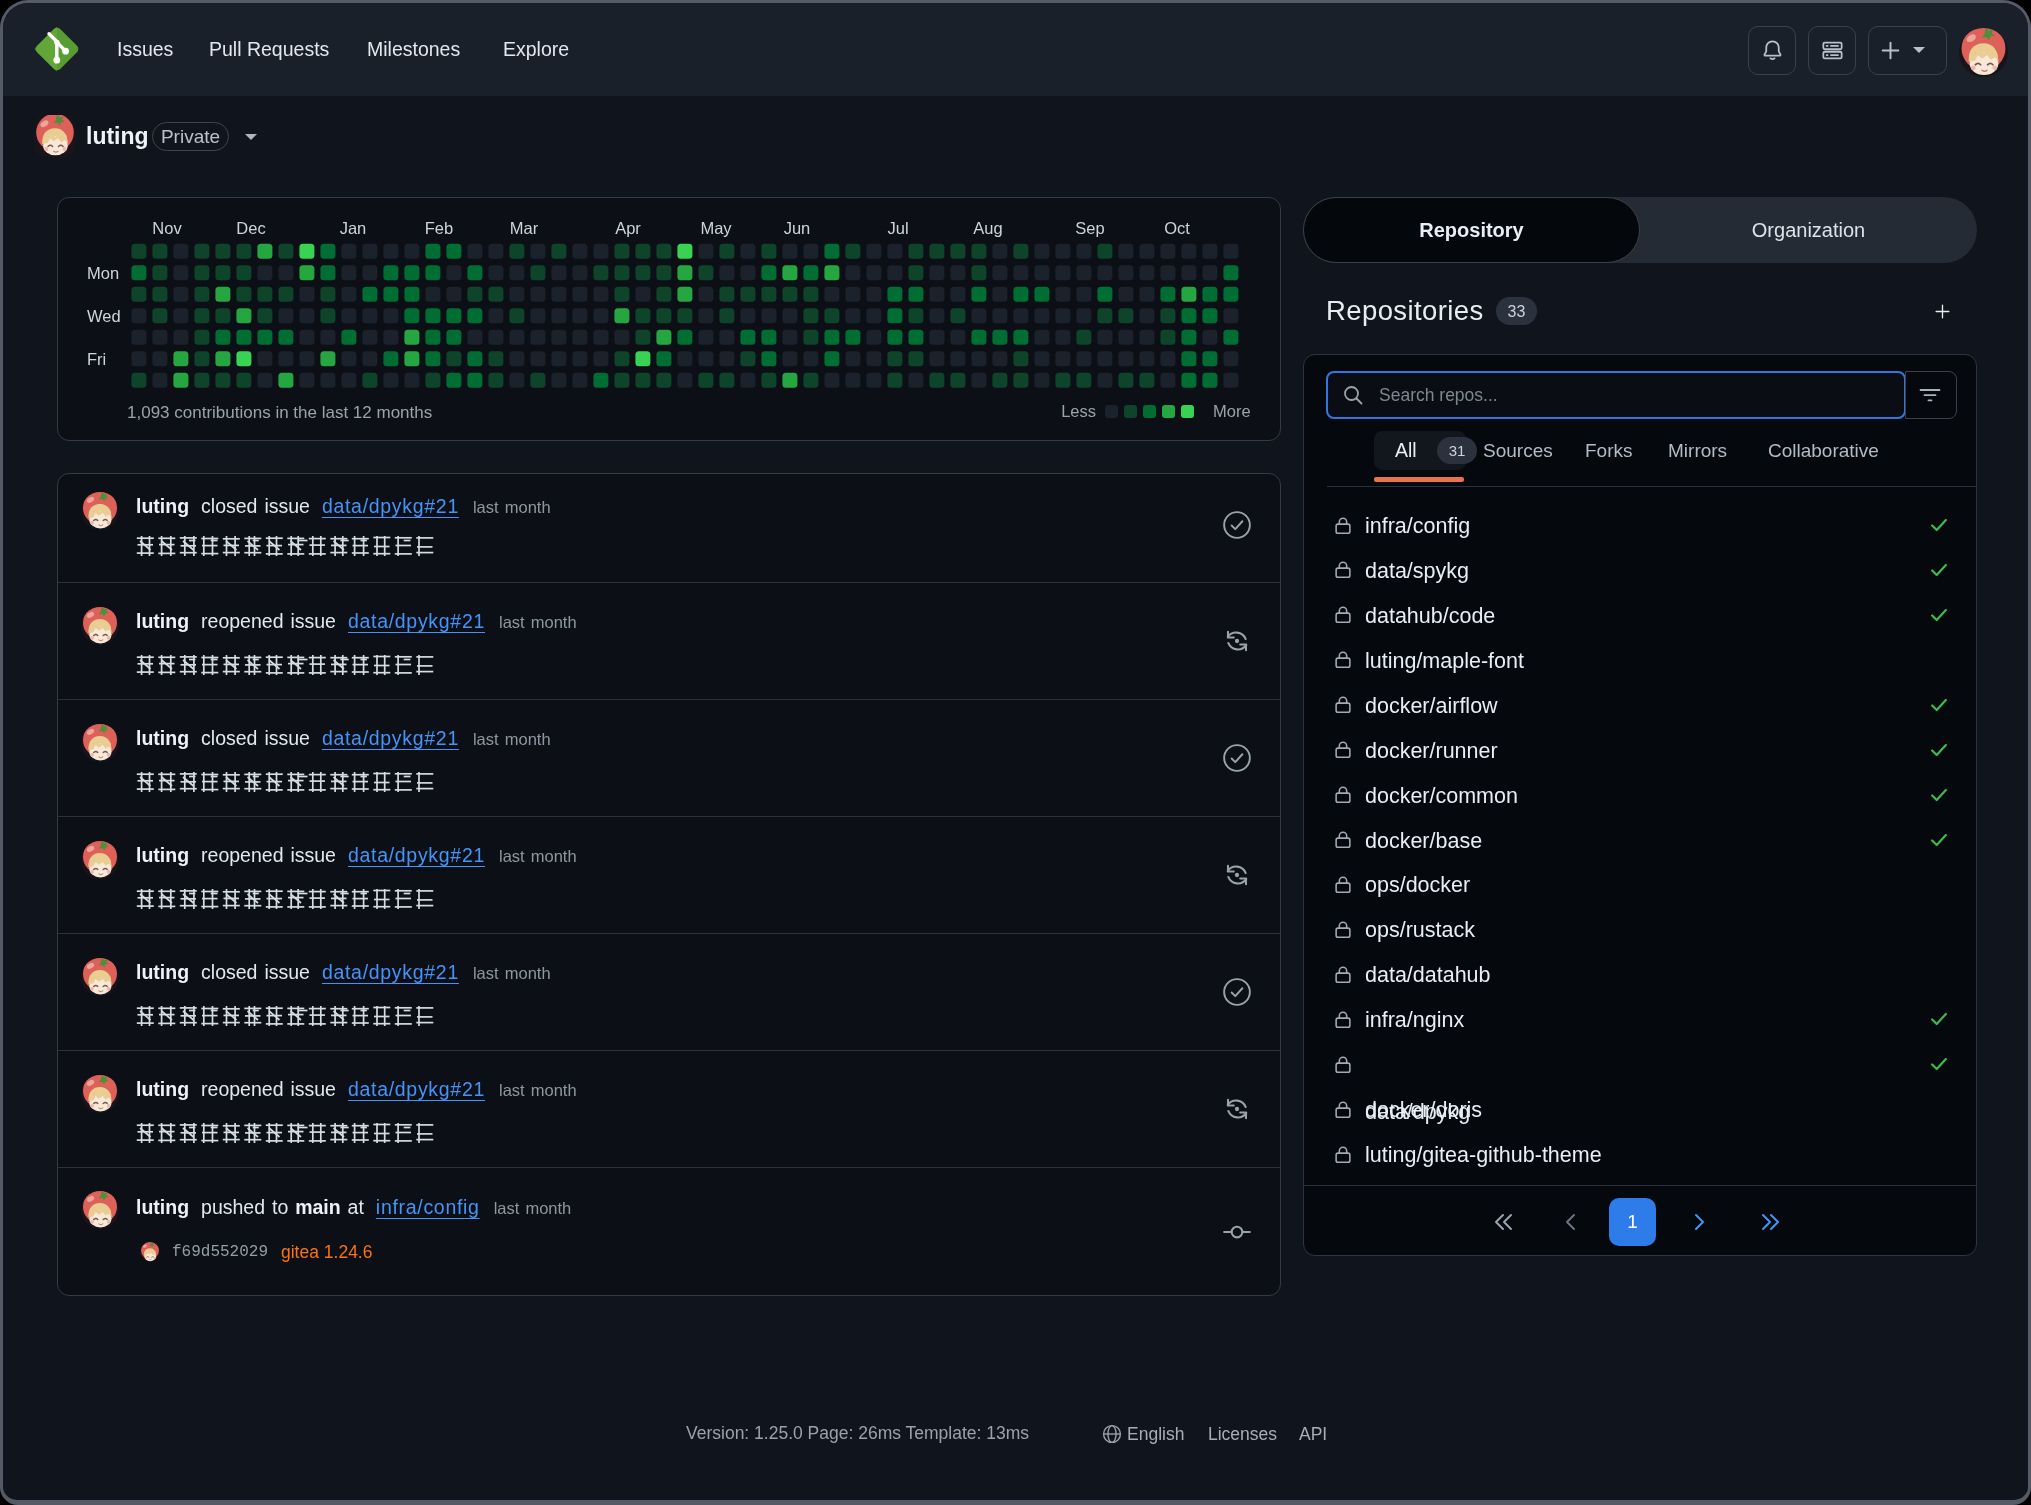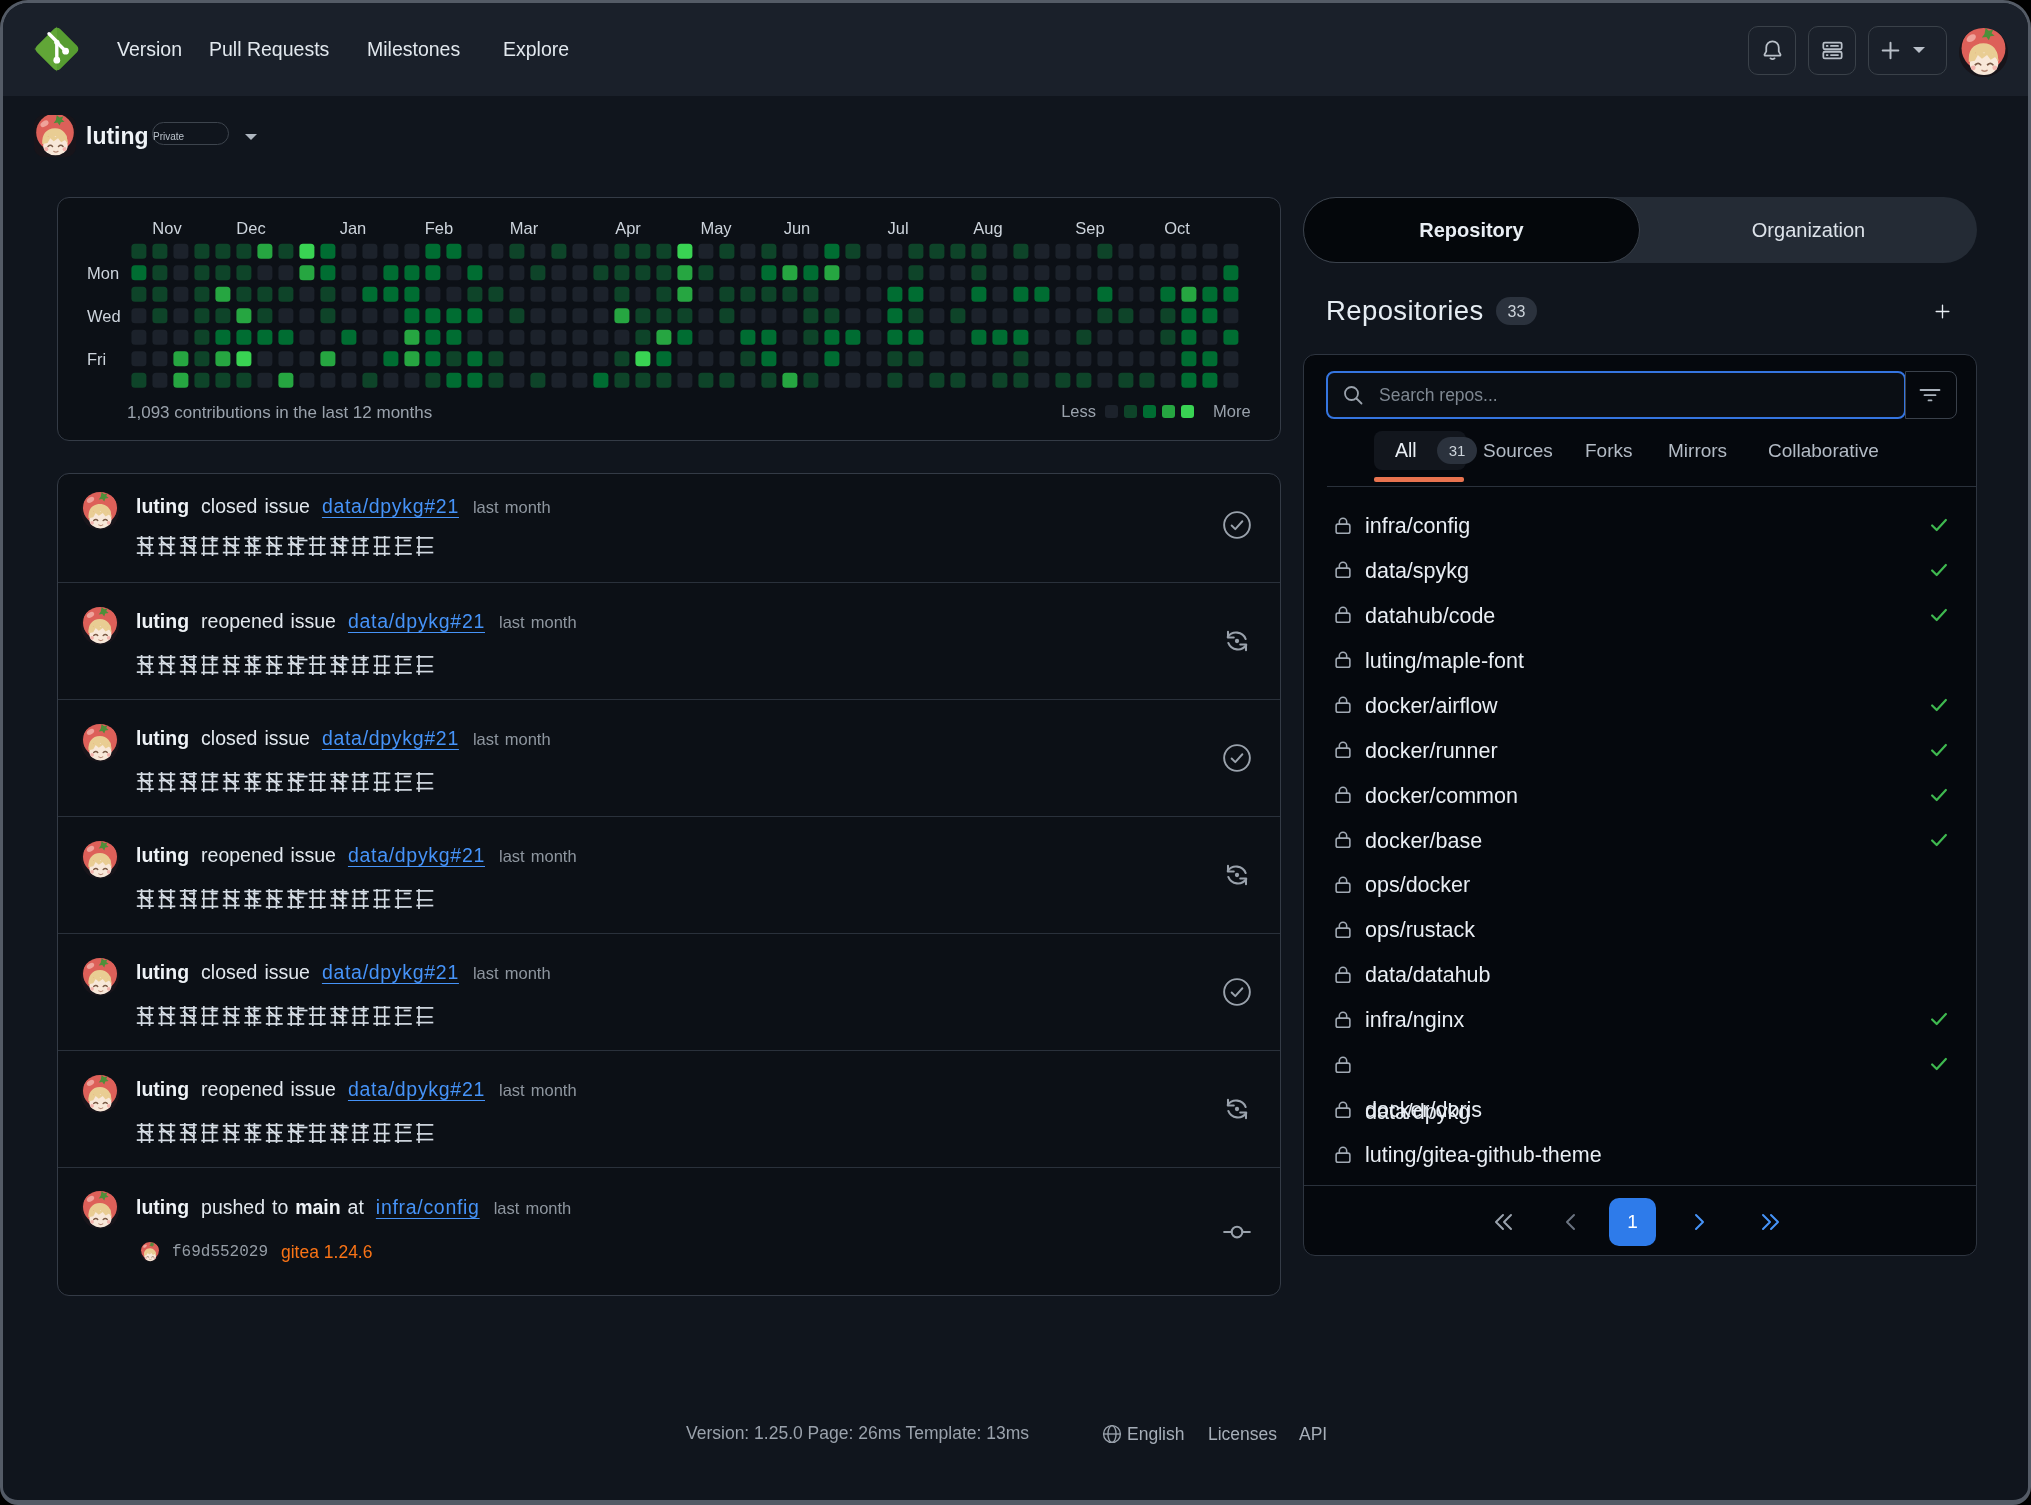--- a/index.html
+++ b/index.html
@@ -214,21 +214,21 @@
 </symbol>
 </defs>
   </svg>
 <div class="win">
     <div class="page">
 
 <div class="nav"></div>
 <svg class="abs" style="left:33px;top:25px" width="48" height="48">
         <use href="#logo"></use>
       </svg>
-<div class="navlink" style="left:117px">Version</div>
+<div class="navlink" style="left:117px">Issues</div>
 <div class="navlink" style="left:209px">Pull Requests</div>
 <div class="navlink" style="left:367px">Milestones</div>
 <div class="navlink" style="left:503px">Explore</div>
 <div class="btn" style="left:1748px;width:48px"></div>
 <svg class="abs" style="left:1760px;top:38px" width="25" height="25">
         <use href="#bell"></use>
       </svg>
 <div class="btn" style="left:1808px;width:48px"></div>
 <svg class="abs" style="left:1820px;top:38px" width="25" height="25">
         <use href="#listicon"></use>
@@ -241,21 +241,21 @@
         <path d="M2 3l6 6 6-6z" fill="#b9c0c9"></path>
       </svg>
 <svg class="abs" style="left:1959px;top:28px;border-radius:50%" width="49" height="49">
         <use href="#av"></use>
       </svg>
 
 <svg class="abs" style="left:34px;top:115px;border-radius:10px" width="42" height="42">
         <use href="#av"></use>
       </svg>
 <div class="abs" style="left:86px;top:123px;font-size:23px;font-weight:bold;color:#eef2f6">luting</div>
-<div class="abs" style="left:152px;top:122px;width:77px;height:23px;border:1px solid #3d444d;border-radius:15px;color:#b9c1ca;font-size:10px;line-height:27px">Private</div>
+<div class="abs" style="left:152px;top:122px;width:77px;height:29px;border:1px solid #3d444d;border-radius:15px;color:#b9c1ca;font-size:19px;text-align:center;line-height:27px">Private</div>
 <svg class="abs" style="left:243px;top:132px" width="16" height="11" viewBox="0 0 16 11">
         <path d="M2 2l6 6 6-6z" fill="#aeb6bf"></path>
       </svg>
 
 <div class="card" style="left:57px;top:197px;width:1224px;height:244px"></div>
 <div class="abs" style="left:58px;top:198px"><svg width="1222" height="242" viewBox="57 197 1222 242" font-family="Liberation Sans, sans-serif">
 <text x="166" y="233" text-anchor="middle" font-size="16.5" fill="#cdd4dc">Nov</text>
           <text x="250" y="233" text-anchor="middle" font-size="16.5" fill="#cdd4dc">Dec</text>
           <text x="352" y="233" text-anchor="middle" font-size="16.5" fill="#cdd4dc">Jan</text>
           <text x="438" y="233" text-anchor="middle" font-size="16.5" fill="#cdd4dc">Feb</text>

